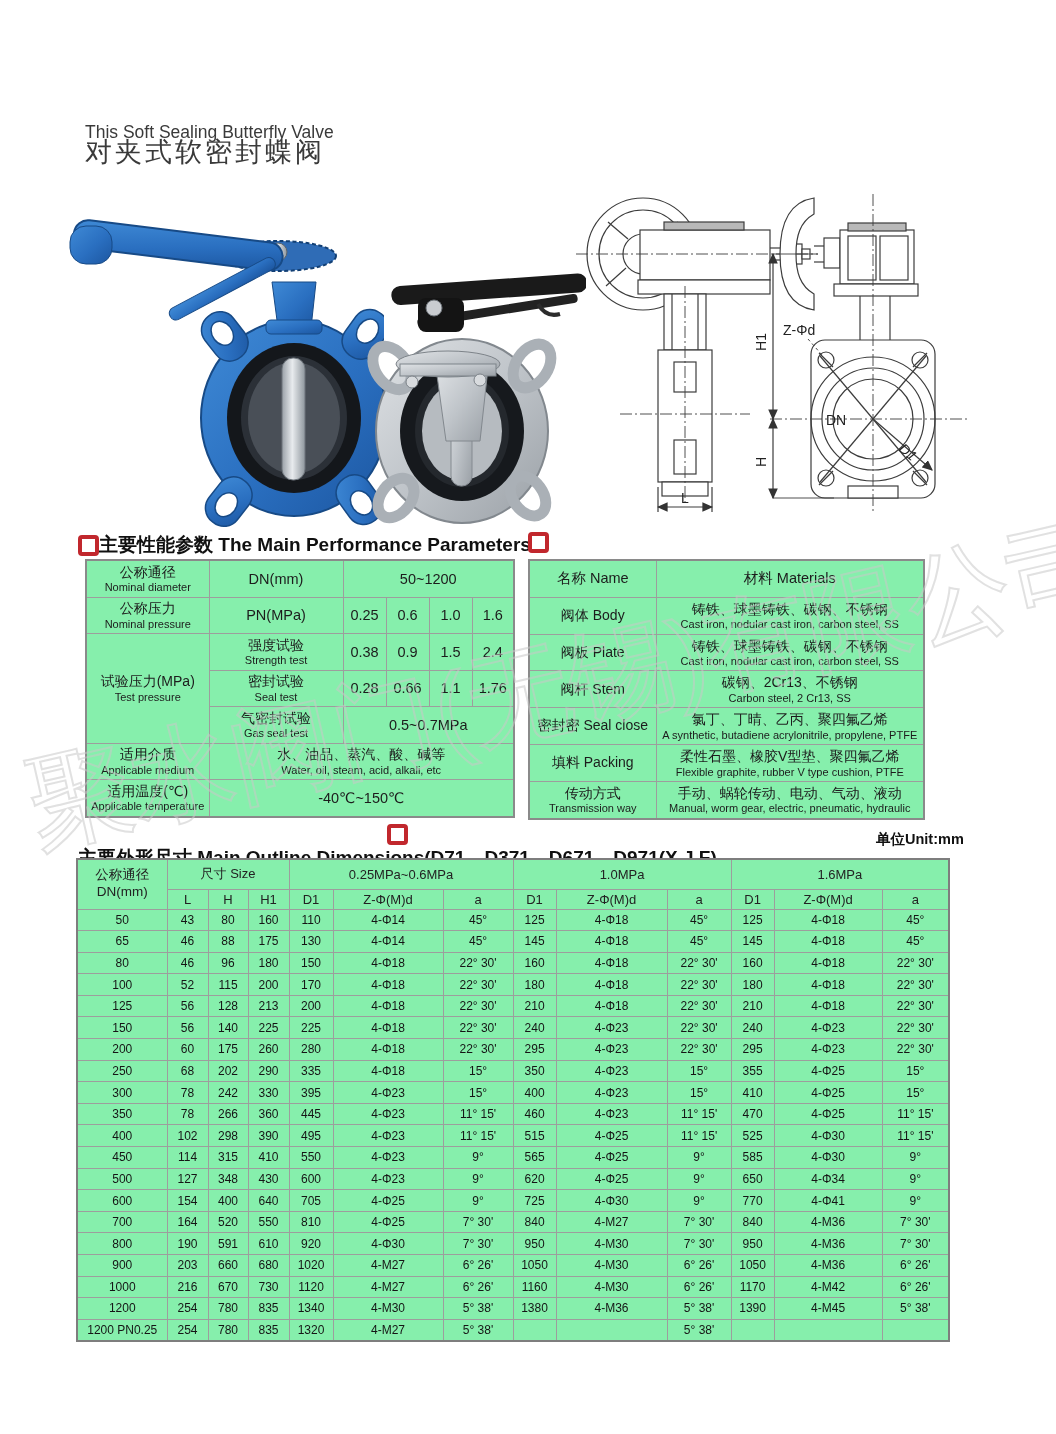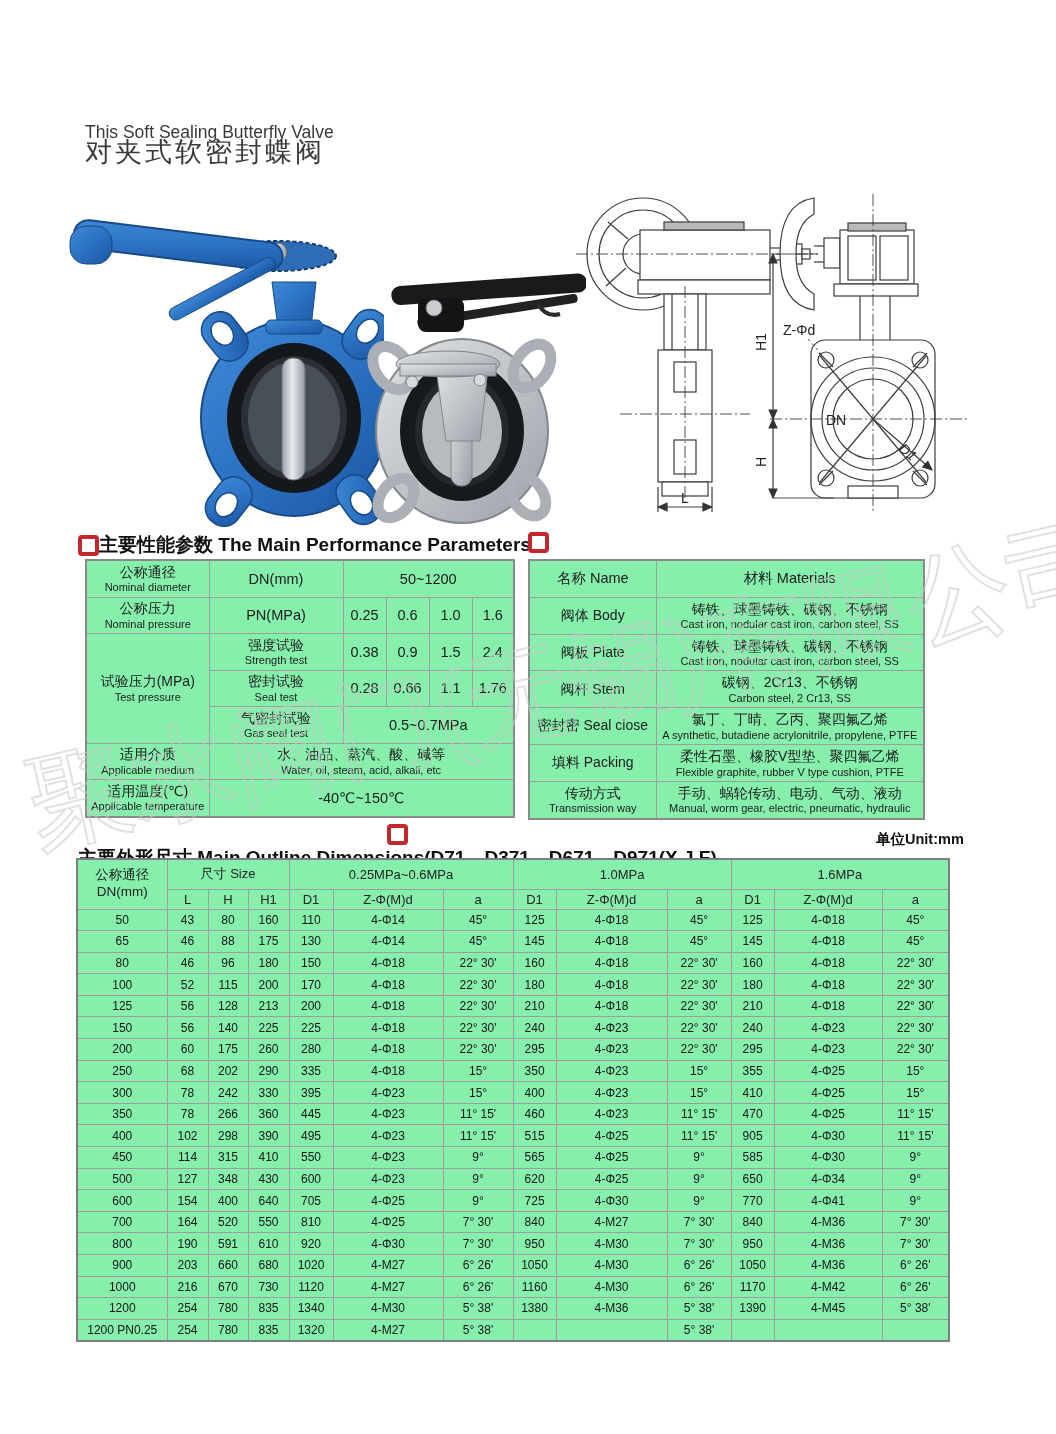--- a/index.html
+++ b/index.html
@@ -601,21 +601,21 @@
         <td>400</td>
         <td>102</td>
         <td>298</td>
         <td>390</td>
         <td>495</td>
         <td>4-Φ23</td>
         <td>11° 15'</td>
         <td>515</td>
         <td>4-Φ25</td>
         <td>11° 15'</td>
-        <td>905</td>
+        <td>525</td>
         <td>4-Φ30</td>
         <td>11° 15'</td>
       </tr>
       <tr>
         <td>450</td>
         <td>114</td>
         <td>315</td>
         <td>410</td>
         <td>550</td>
         <td>4-Φ23</td>

